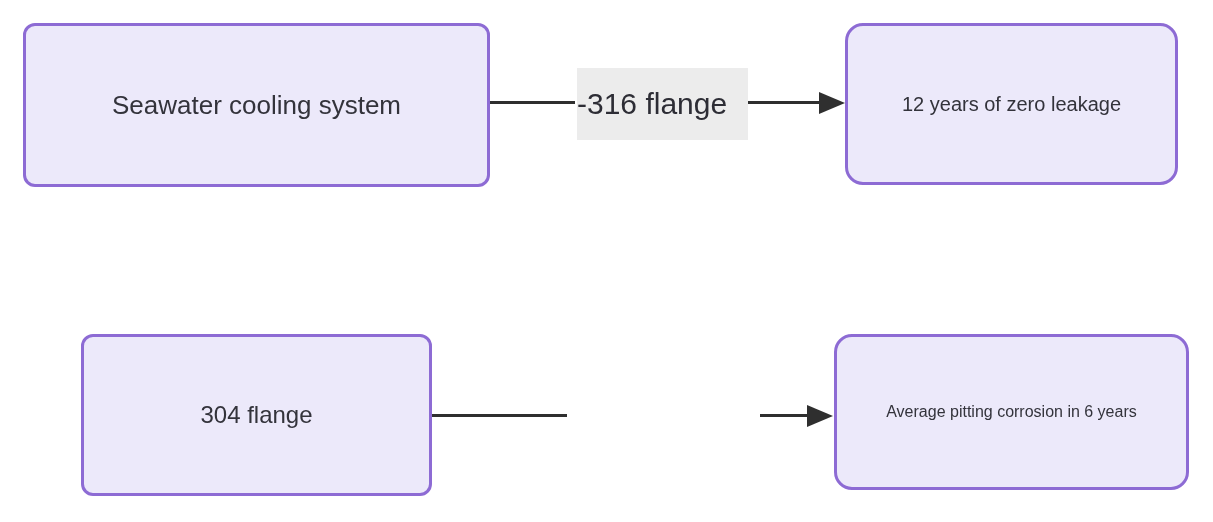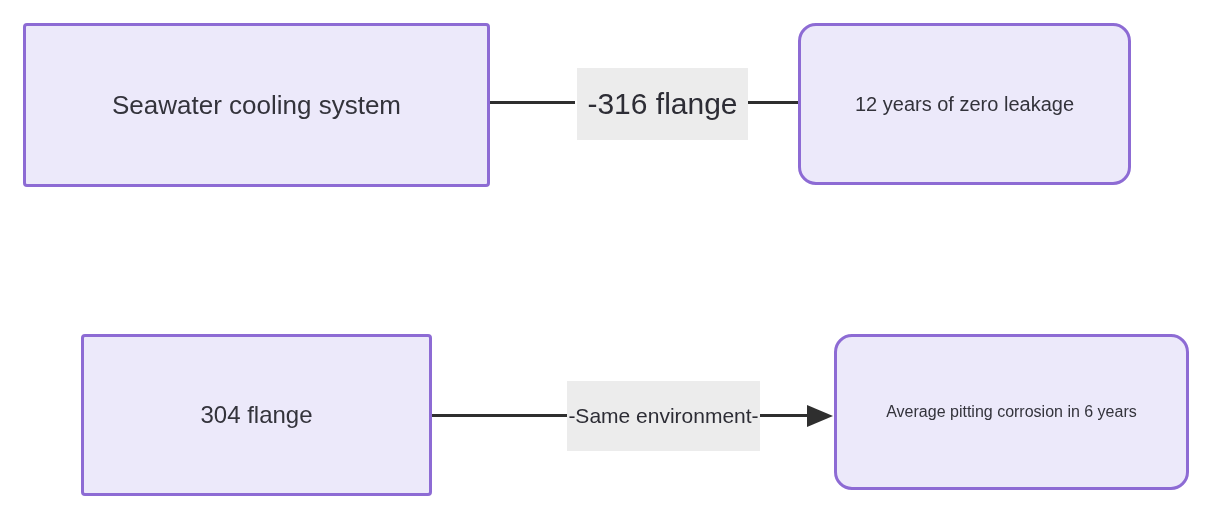--- a/index.html
+++ b/index.html
@@ -20,54 +20,53 @@
     box-sizing: border-box;
     background: #ece9fa;
     border: 3px solid #8d6bd4;
     display: flex;
     align-items: center;
     justify-content: center;
     text-align: center;
     color: #33333b;
     padding: 0 14px;
   }
-  .node--square { border-radius: 4px; }
+  .node--square { border-radius: 12px; }
   .node--rounded { border-radius: 18px; }
 
   .edge-line {
     position: absolute;
     height: 3px;
     background: #2f2f2f;
   }
   .edge-label {
     position: absolute;
     background: #ececec;
     display: flex;
     align-items: center;
-    justify-content: center;
     text-align: center;
     color: #2d2d35;
     white-space: nowrap;
   }
   .arrowhead {
     position: absolute;
     width: 0;
     height: 0;
     border-top: 11px solid transparent;
     border-bottom: 11px solid transparent;
     border-left: 26px solid #2f2f2f;
   }
 
   
   .r1-src   { left: 23px;  top: 23px;  width: 467px; height: 164px; font-size: 26px; }
   .r1-line-a{ left: 490px; top: 101px; width: 85px; }
   .r1-label { left: 577px; top: 68px;  width: 171px; height: 72px; font-size: 30px; }
   .r1-line-b{ left: 748px; top: 101px; width: 72px; }
   .r1-arrow { left: 819px; top: 92px; }
-  .r1-tgt   { left: 798px; top: 23px;  width: 333px; height: 162px; font-size: 20px; }
+  .r1-tgt   { left: 845px; top: 23px;  width: 333px; height: 162px; font-size: 20px; }
 
   
   .r2-src   { left: 81px;  top: 334px; width: 351px; height: 162px; font-size: 24px; }
   .r2-line-a{ left: 432px; top: 414px; width: 135px; }
   .r2-label { left: 567px; top: 381px; width: 193px; height: 70px; font-size: 21px; }
   .r2-line-b{ left: 760px; top: 414px; width: 48px; }
   .r2-arrow { left: 807px; top: 405px; }
   .r2-tgt   { left: 834px; top: 334px; width: 355px; height: 156px; font-size: 16px; }
 </style>
 </head>
@@ -92,23 +91,20 @@
   <div class="node node--rounded r1-tgt">
     <span>12 years of zero leakage</span>
   </div>
 
   <div class="node node--square r2-src">
     <span>304 flange</span>
   </div>
 
   <div class="edge-line r2-line-a"></div>
 
-  <div class="edge-label r2-label">
-    <span>-Same environment-</span>
-  </div>
 
   <div class="edge-line r2-line-b"></div>
 
   <div class="arrowhead r2-arrow"></div>
 
   <div class="node node--rounded r2-tgt">
     <span>Average pitting corrosion in 6 years</span>
   </div>
 
 </div>

